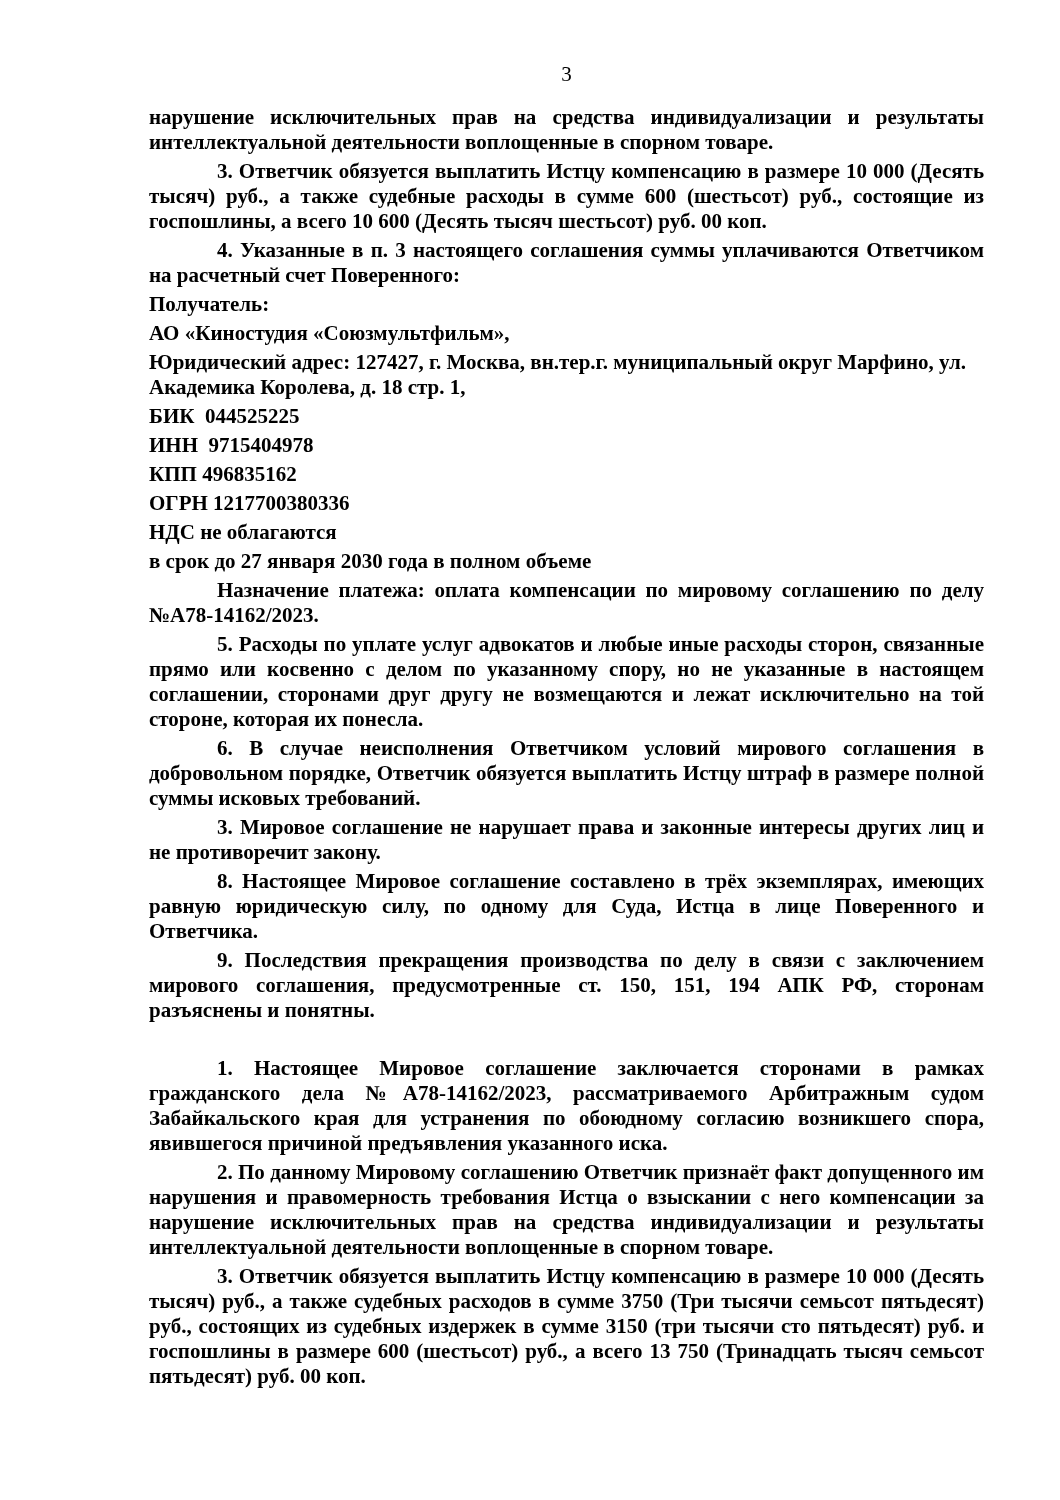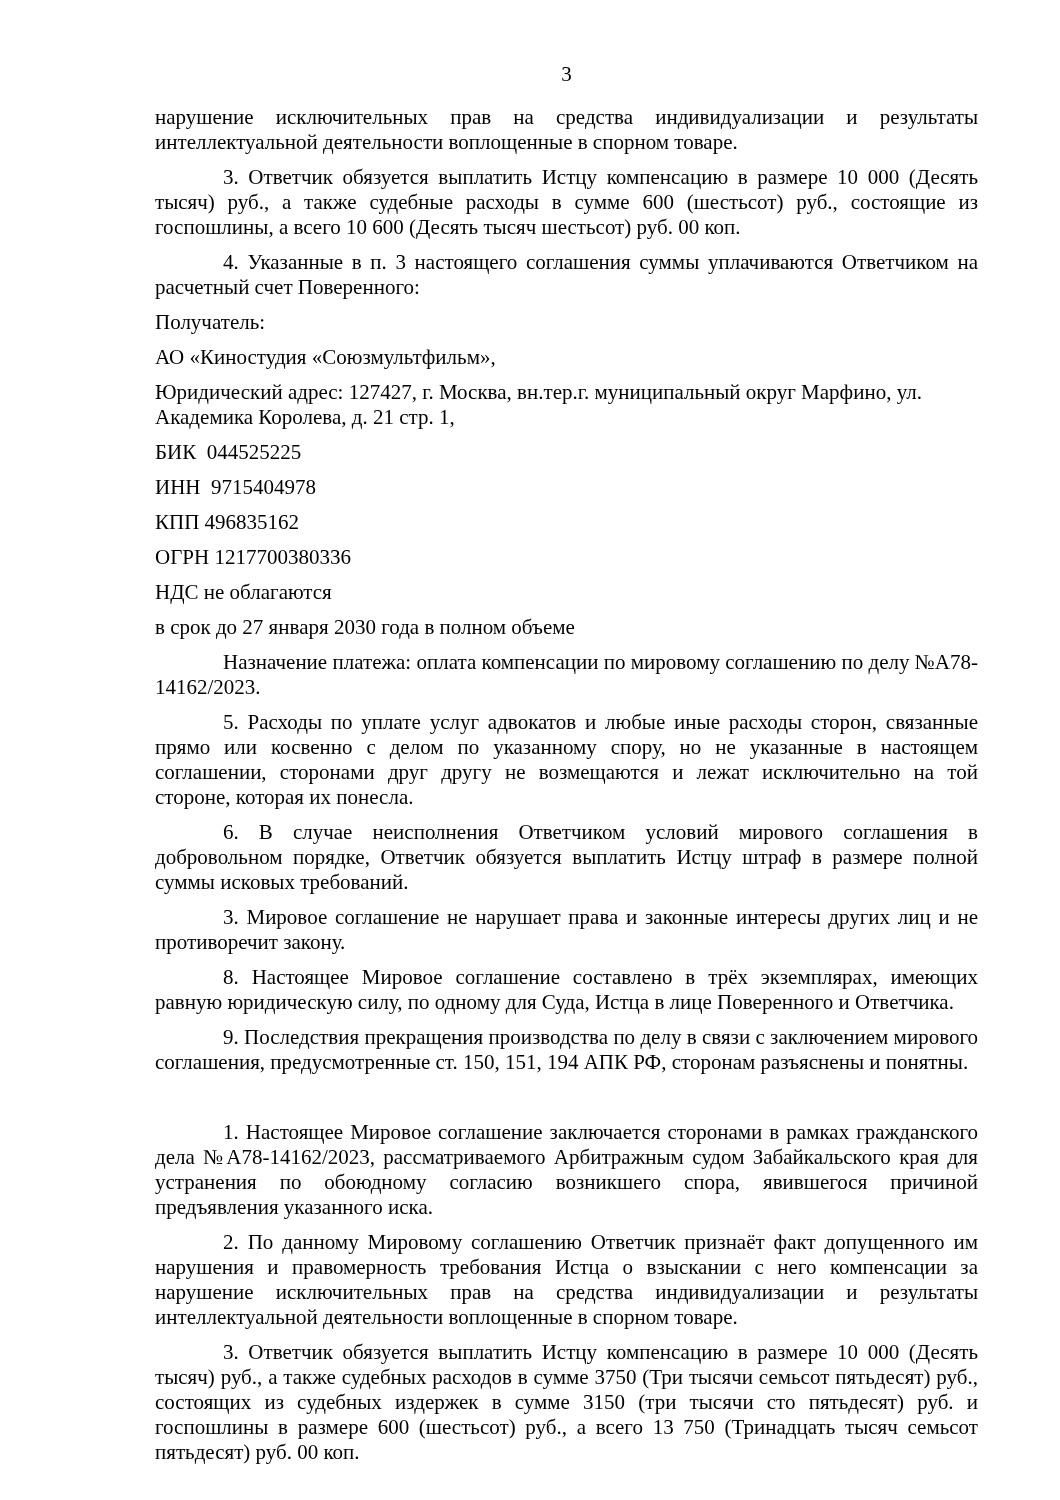--- a/index.html
+++ b/index.html
@@ -18,22 +18,23 @@
     font-family: "Liberation Serif", "DejaVu Serif", serif;
     font-size: 21px;
     line-height: 25px;
     overflow: hidden;
   }
   .page-number {
     text-align: center;
     margin: 0 0 18px 0;
   }
   .para {
-    margin: 10px;
+    margin: 4px;
     padding: 0;
+    font-weight: bold;
   }
   .para.body {
     text-align: justify;
   }
   .para.body-indent {
     text-align: justify;
     text-indent: 68px;
   }
   .para.plain {
     text-align: left;
@@ -47,21 +48,21 @@
 <body>
 
 <div class="page">
   <div class="page-number">3</div>
   <div>
       <p class="para body">нарушение исключительных прав на средства индивидуализации и результаты интеллектуальной деятельности воплощенные в спорном товаре.</p>
       <p class="para body-indent">3. Ответчик обязуется выплатить Истцу компенсацию в размере 10&nbsp;000 (Десять тысяч) руб., а также судебные расходы в сумме 600 (шестьсот) руб., состоящие из госпошлины, а всего 10&nbsp;600 (Десять тысяч шестьсот) руб. 00 коп.</p>
       <p class="para body-indent">4. Указанные в п. 3 настоящего соглашения суммы уплачиваются Ответчиком на расчетный счет Поверенного:</p>
       <p class="para plain">Получатель:</p>
       <p class="para plain">АО «Киностудия «Союзмультфильм»,</p>
-      <p class="para plain">Юридический адрес: 127427, г. Москва, вн.тер.г. муниципальный округ Марфино, ул. Академика Королева, д. 21 стр. 1,</p>
+      <p class="para plain">Юридический адрес: 127427, г. Москва, вн.тер.г. муниципальный округ Марфино, ул. Академика Королева, д. 18 стр. 1,</p>
       <p class="para plain">БИК  044525225</p>
       <p class="para plain">ИНН  9715404978</p>
       <p class="para plain">КПП 496835162</p>
       <p class="para plain">ОГРН 1217700380336</p>
       <p class="para plain">НДС не облагаются</p>
       <p class="para plain">в срок до 27 января 2030 года в полном объеме</p>
       <p class="para body-indent">Назначение платежа: оплата компенсации по мировому соглашению по делу №А78-14162/2023.</p>
       <p class="para body-indent">5. Расходы по уплате услуг адвокатов и любые иные расходы сторон, связанные прямо или косвенно с делом по указанному спору, но не указанные в настоящем соглашении, сторонами друг другу не возмещаются и лежат исключительно на той стороне, которая их понесла.</p>
       <p class="para body-indent">6. В случае неисполнения Ответчиком условий мирового соглашения в добровольном порядке, Ответчик обязуется выплатить Истцу штраф в размере полной суммы исковых требований.</p>
       <p class="para body-indent">3. Мировое соглашение не нарушает права и законные интересы других лиц и не противоречит закону.</p>

